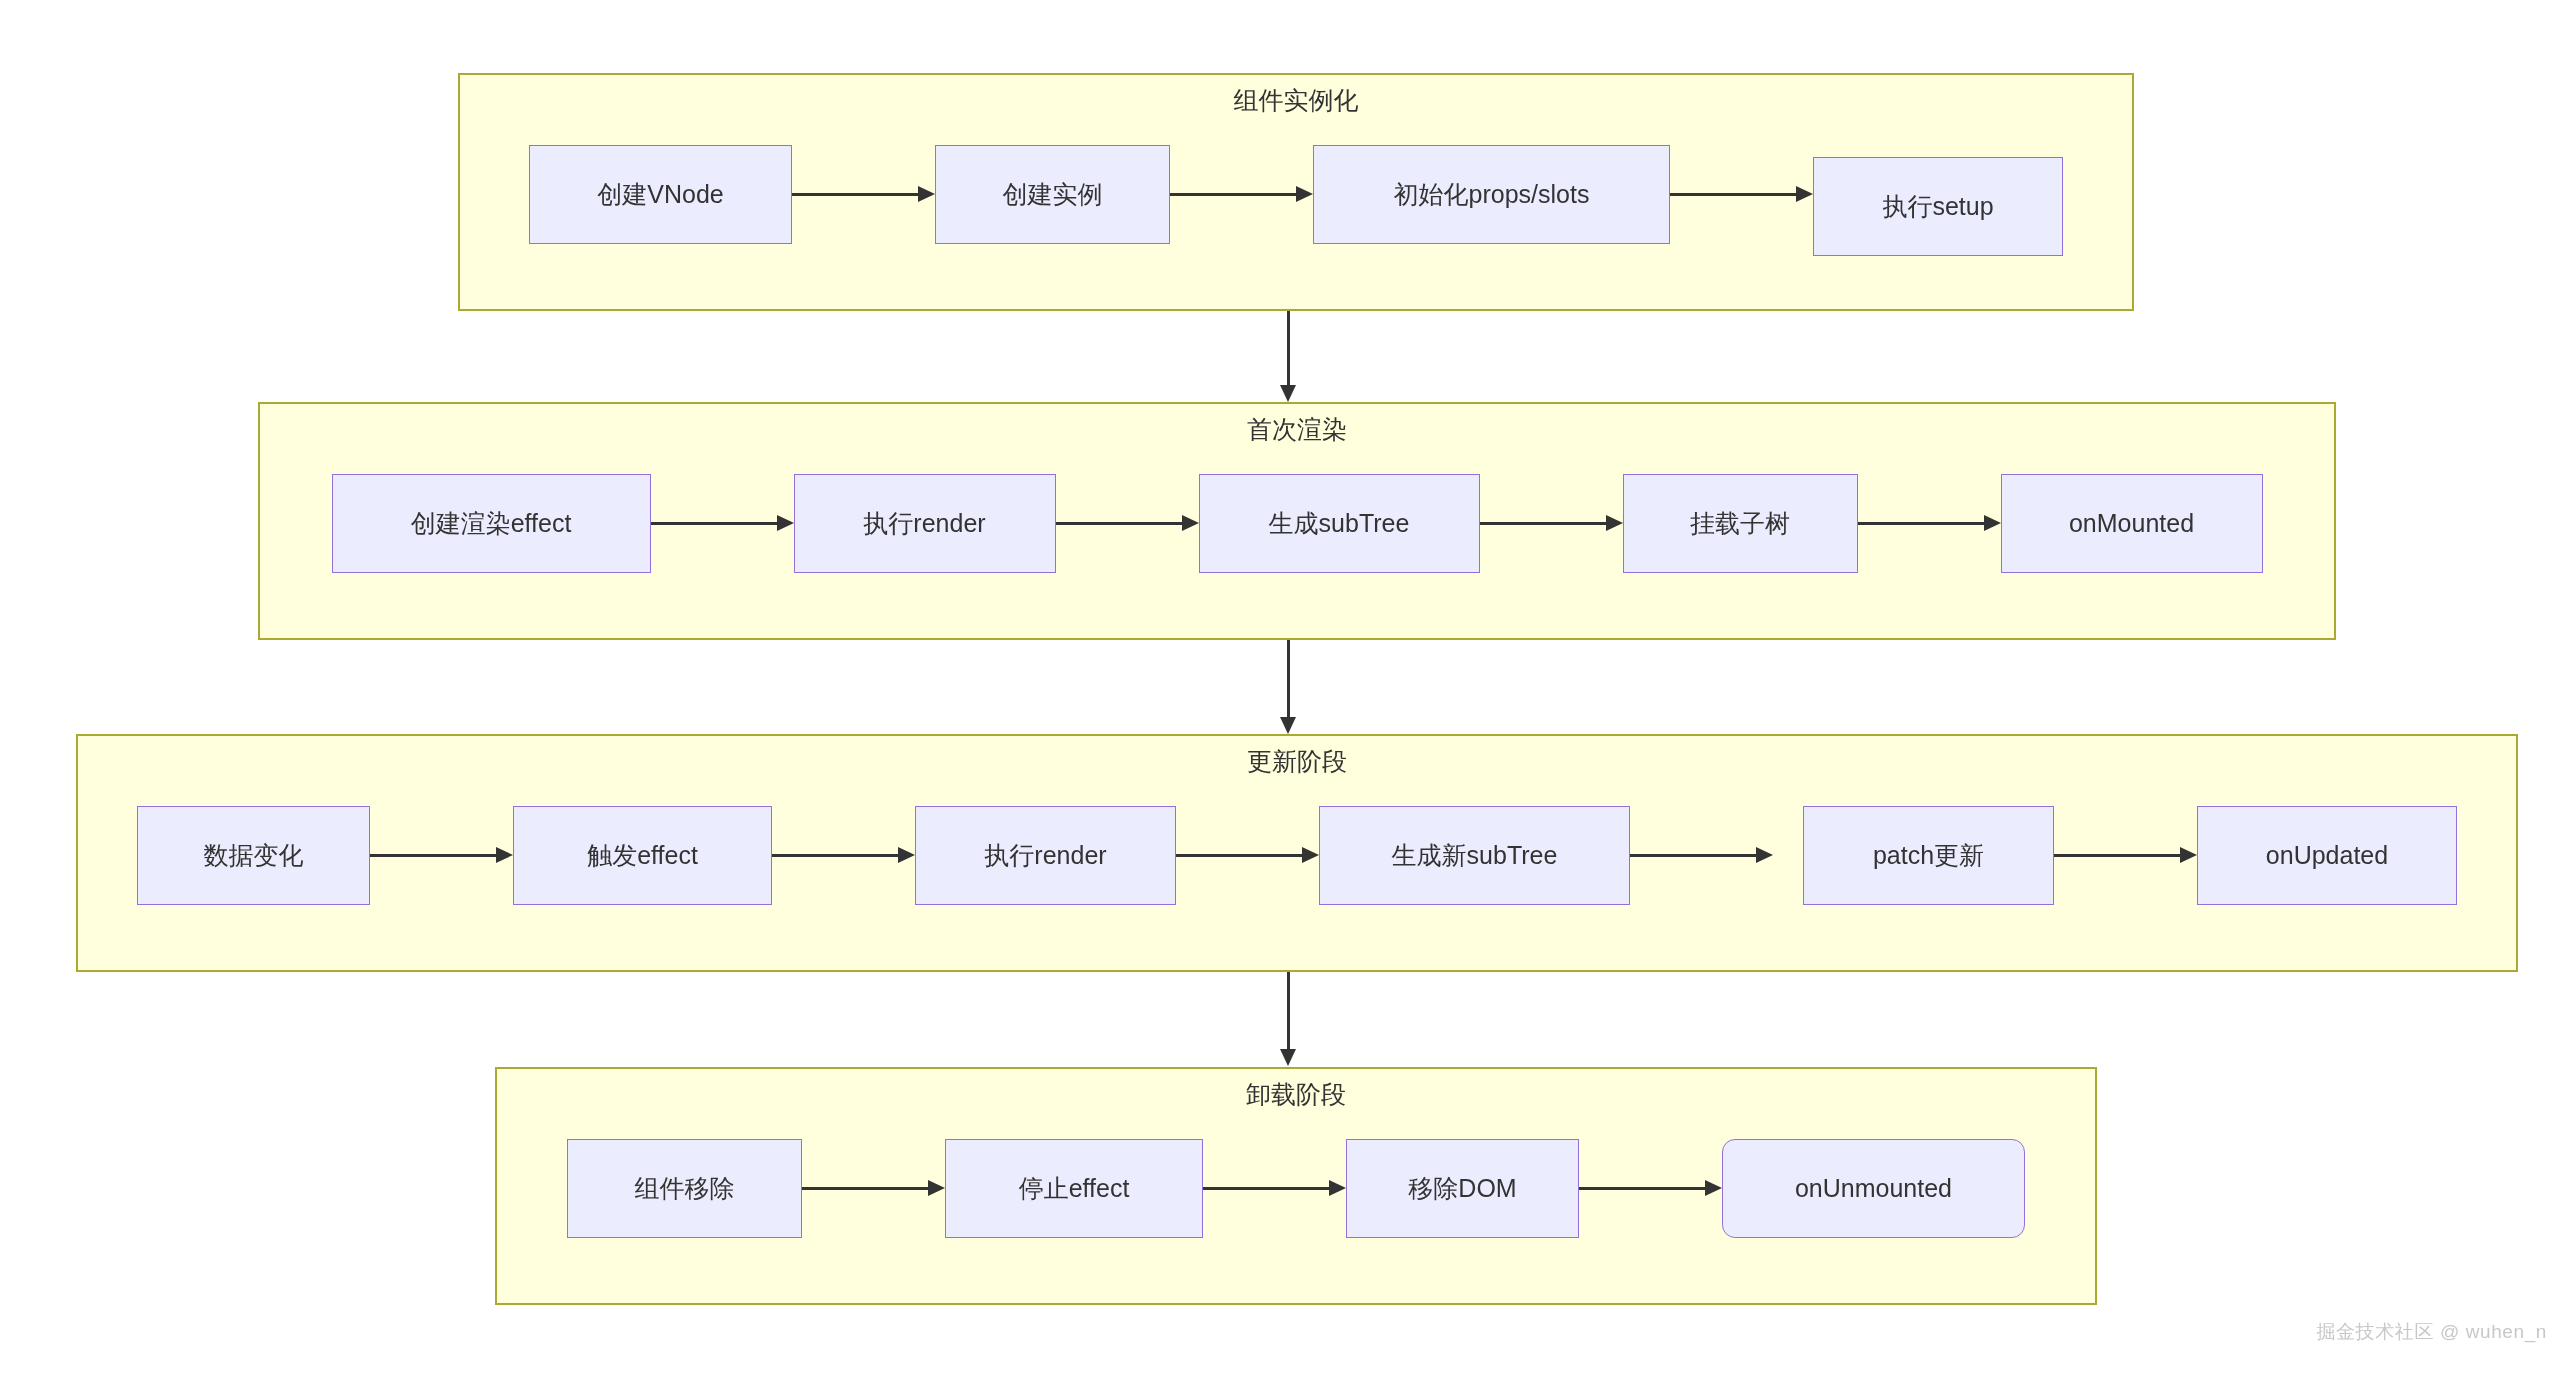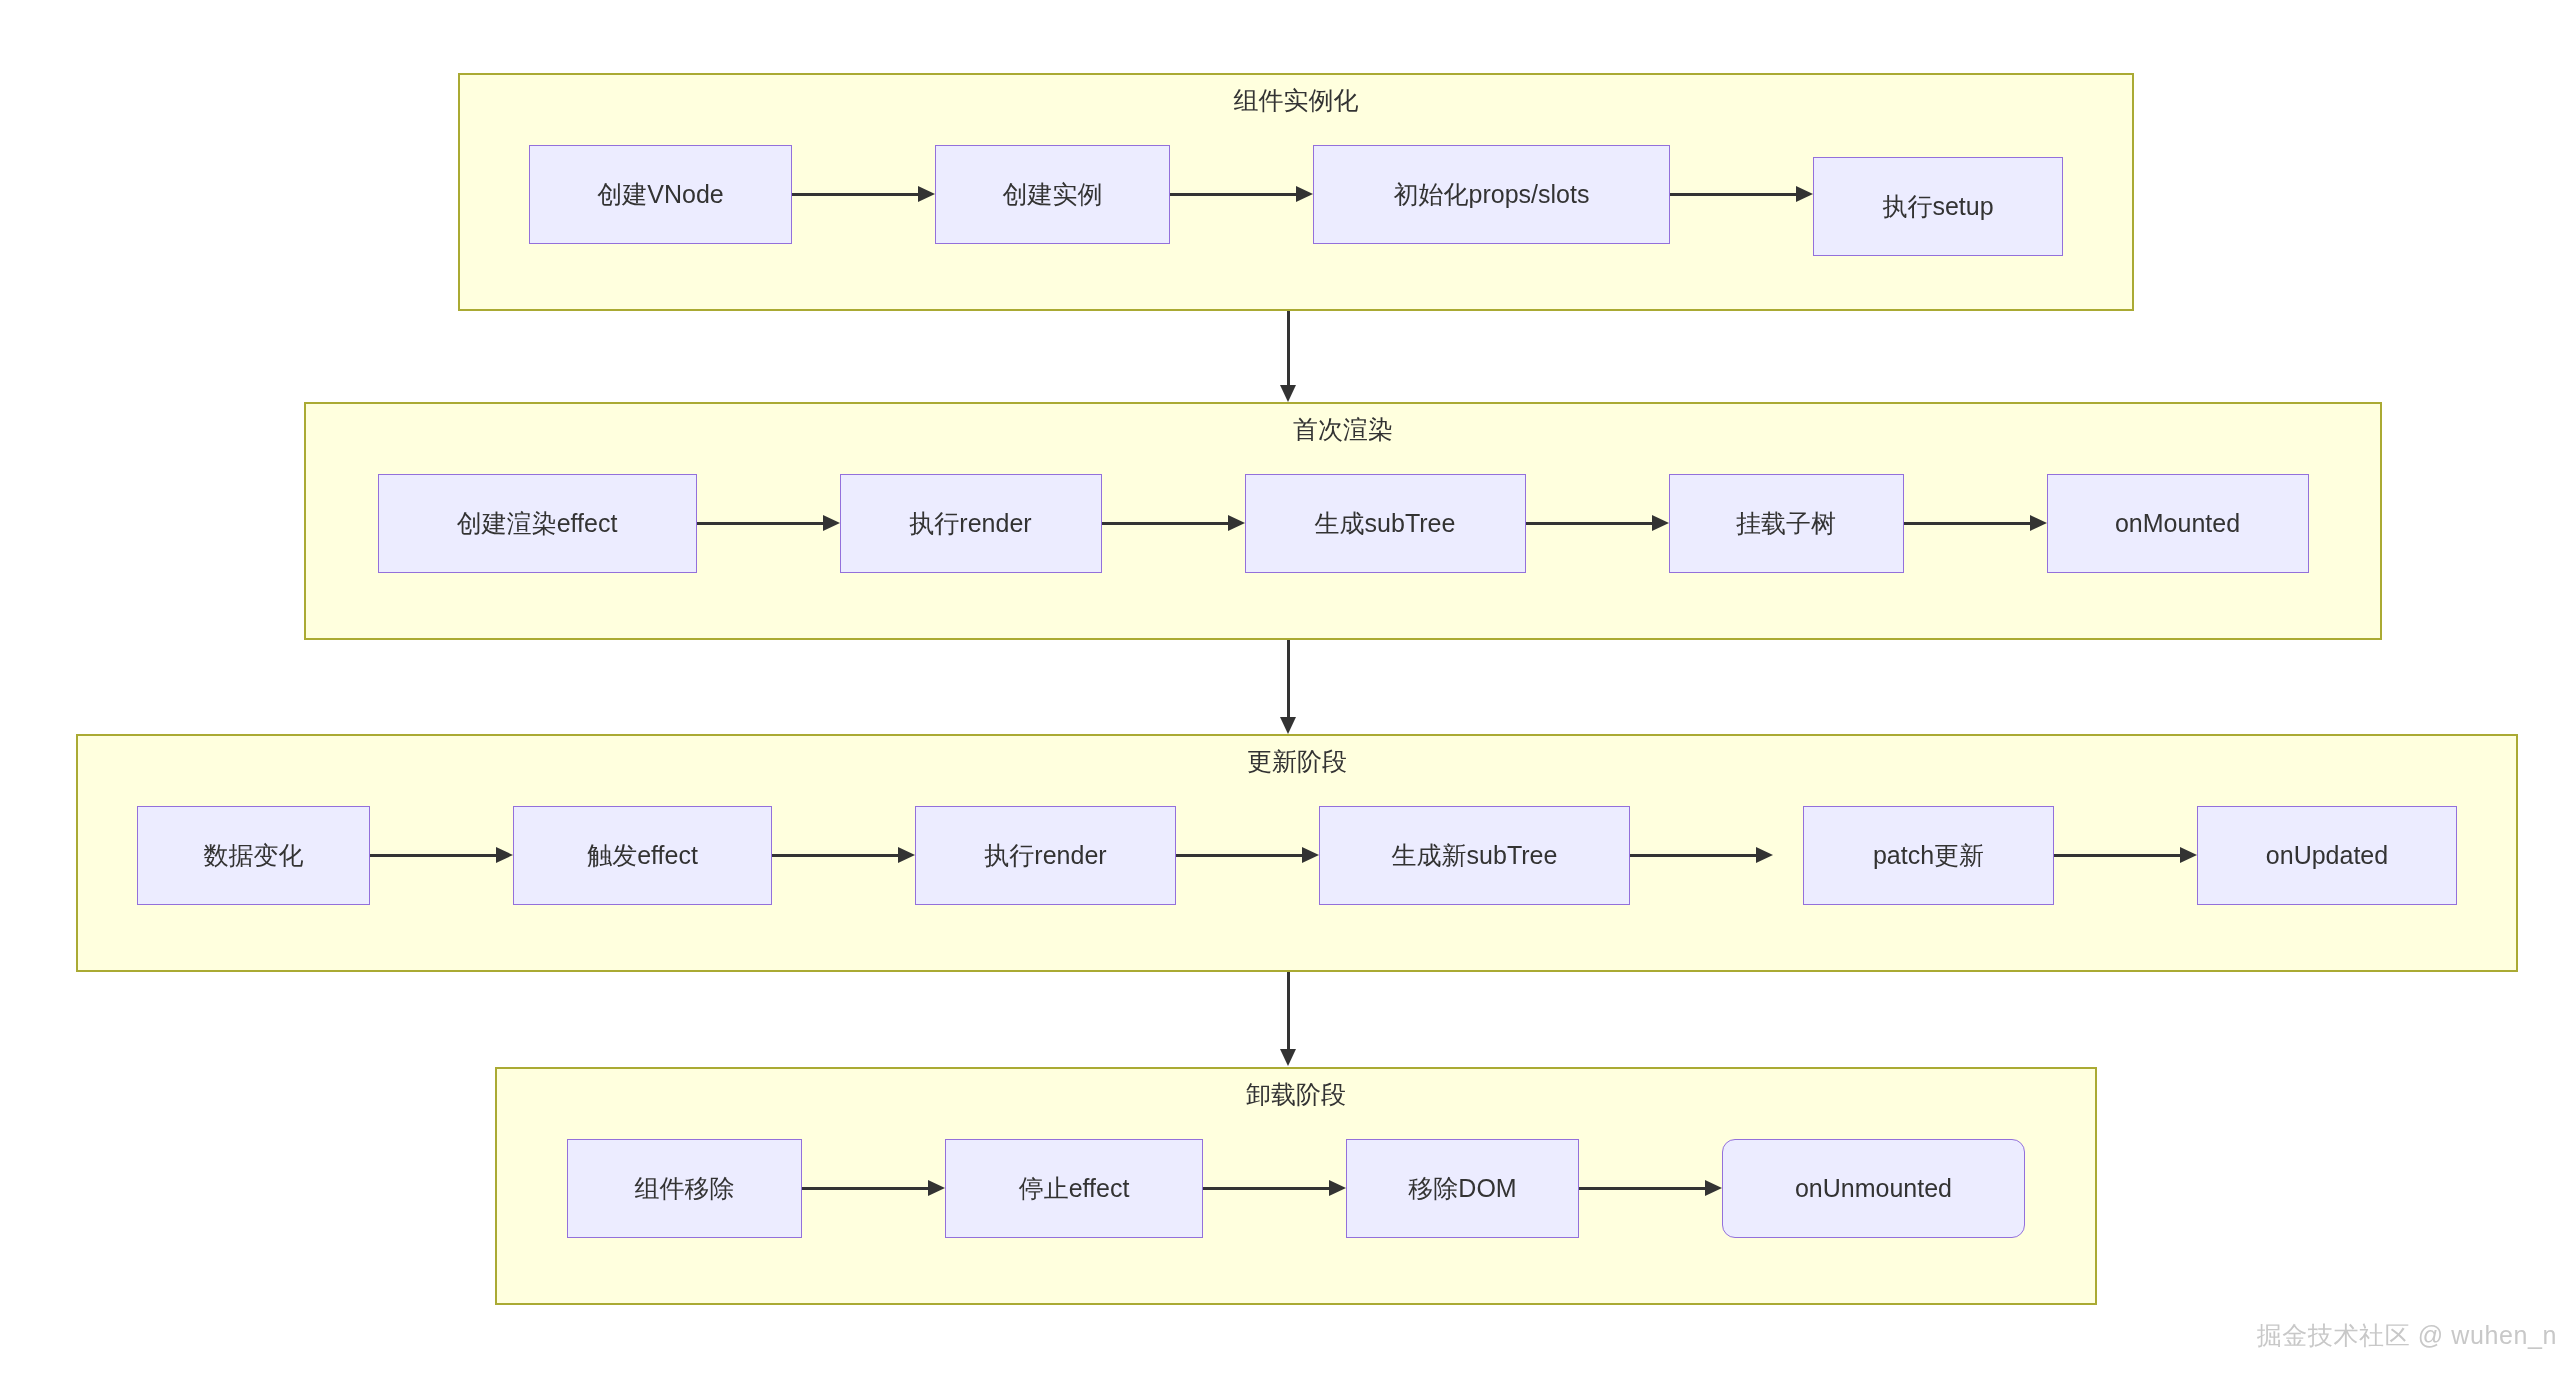--- a/index.html
+++ b/index.html
@@ -76,22 +76,22 @@
     content:"";
     position:absolute;bottom:0;left:50%;
     margin-left:-8.8px;
     width:0;height:0;
     border-left:8.8px solid transparent;
     border-right:8.8px solid transparent;
     border-top:17.6px solid var(--arrow);
   }
   .watermark{
     position:absolute;
-    top:1319px;right:19px;
-    font-size:25px;
+    top:1319px;right:29px;
+    font-size:19px;
     color:var(--watermark);
     text-shadow:0.6px 0.6px 0.6px #ffffff;
     letter-spacing:0.6px;
   }
 </style>
 </head>
 <body>
 
 <div class="canvas">
   <div id="phases-mount">
@@ -101,21 +101,21 @@
           <div class="node" style="width: 263px;">创建VNode</div>
           <div class="h-arrow"></div>
           <div class="node" style="width: 235px;">创建实例</div>
           <div class="h-arrow"></div>
           <div class="node" style="width: 357px;">初始化props/slots</div>
           <div class="h-arrow"></div>
           <div class="node" style="width: 250px; margin-top: 12px;">执行setup</div>
         </div>
       </div>
       <div class="v-arrow" style="left: 1279px; top: 311px; height: 91px;"></div>
-      <div class="phase" style="left: 258px; top: 402px; width: 2078px; margin-left: 46px;">
+      <div class="phase" style="left: 258px; top: 402px; width: 2078px;">
         <div class="phase-title">首次渲染</div>
         <div class="phase-row">
           <div class="node" style="width: 319px;">创建渲染effect</div>
           <div class="h-arrow"></div>
           <div class="node" style="width: 262px;">执行render</div>
           <div class="h-arrow"></div>
           <div class="node" style="width: 281px;">生成subTree</div>
           <div class="h-arrow"></div>
           <div class="node" style="width: 235px;">挂载子树</div>
           <div class="h-arrow"></div>

